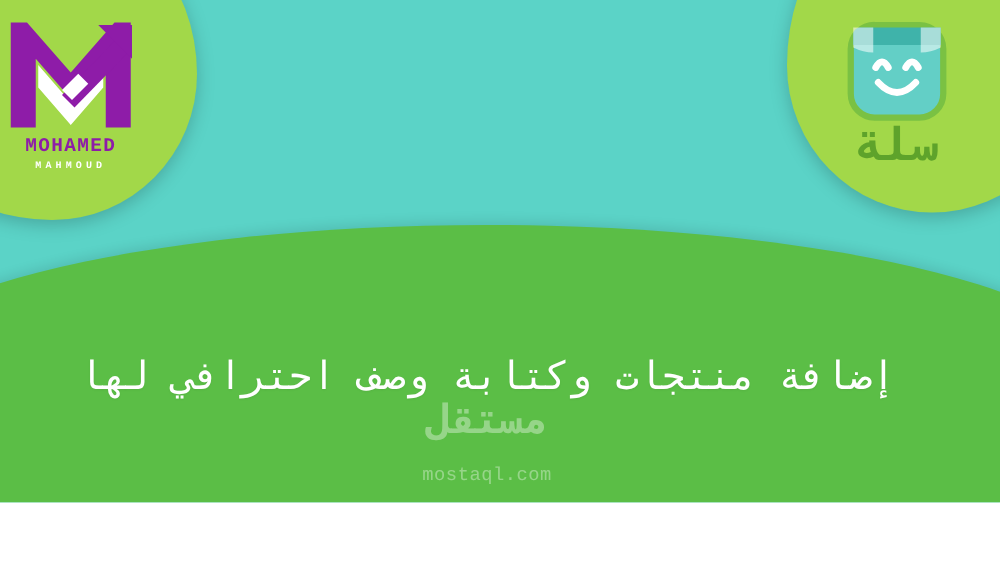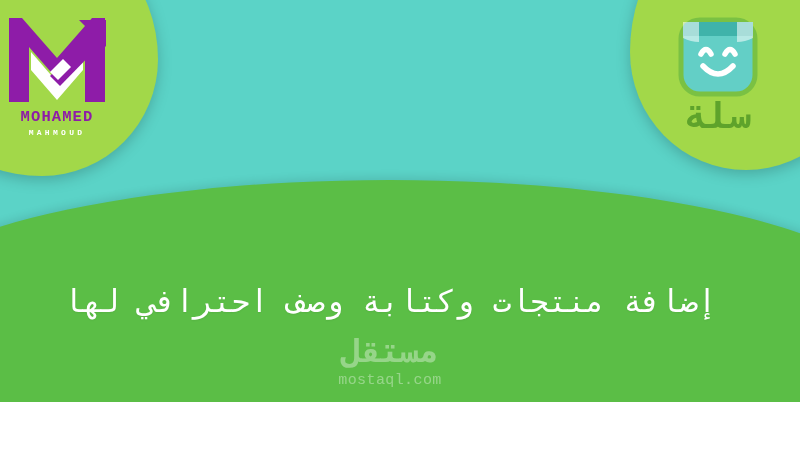--- a/index.html
+++ b/index.html
@@ -157,21 +157,21 @@
   .wm-arabic {
     color: #ffffff;
     font-size: 32px;
     font-weight: bold;
     line-height: 1;
     direction: rtl;
     letter-spacing: 1px;
   }
 
   .wm-domain {
-    margin-top: 3px;
+    margin-top: 19px;
     color: #ffffff;
     font-size: 15px;
     line-height: 1;
     direction: ltr;
     letter-spacing: .4px;
   }
 </style>
 </head>
 <body>
 

